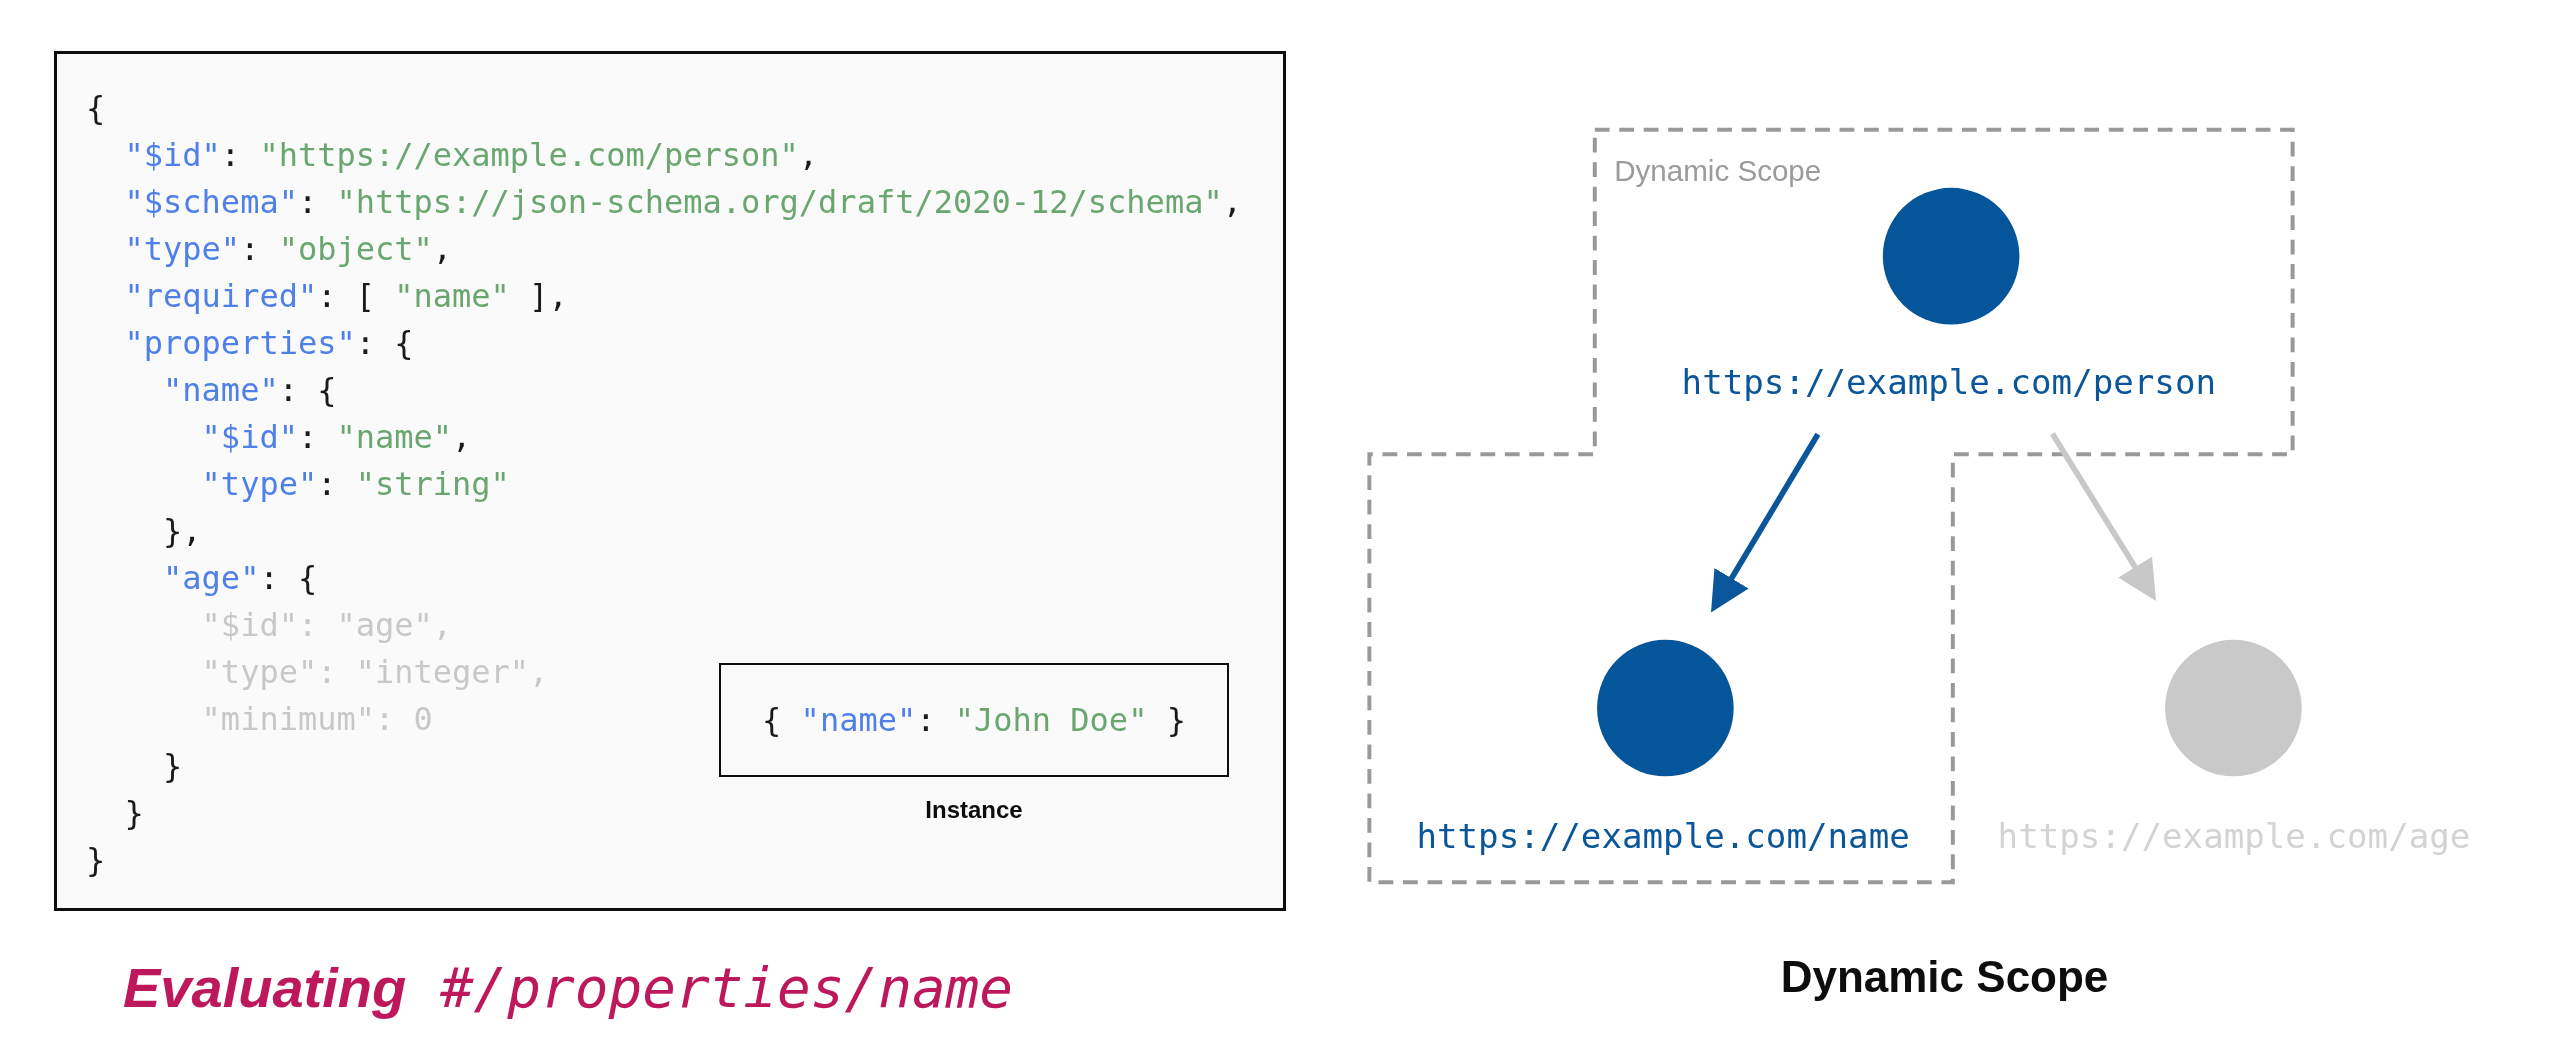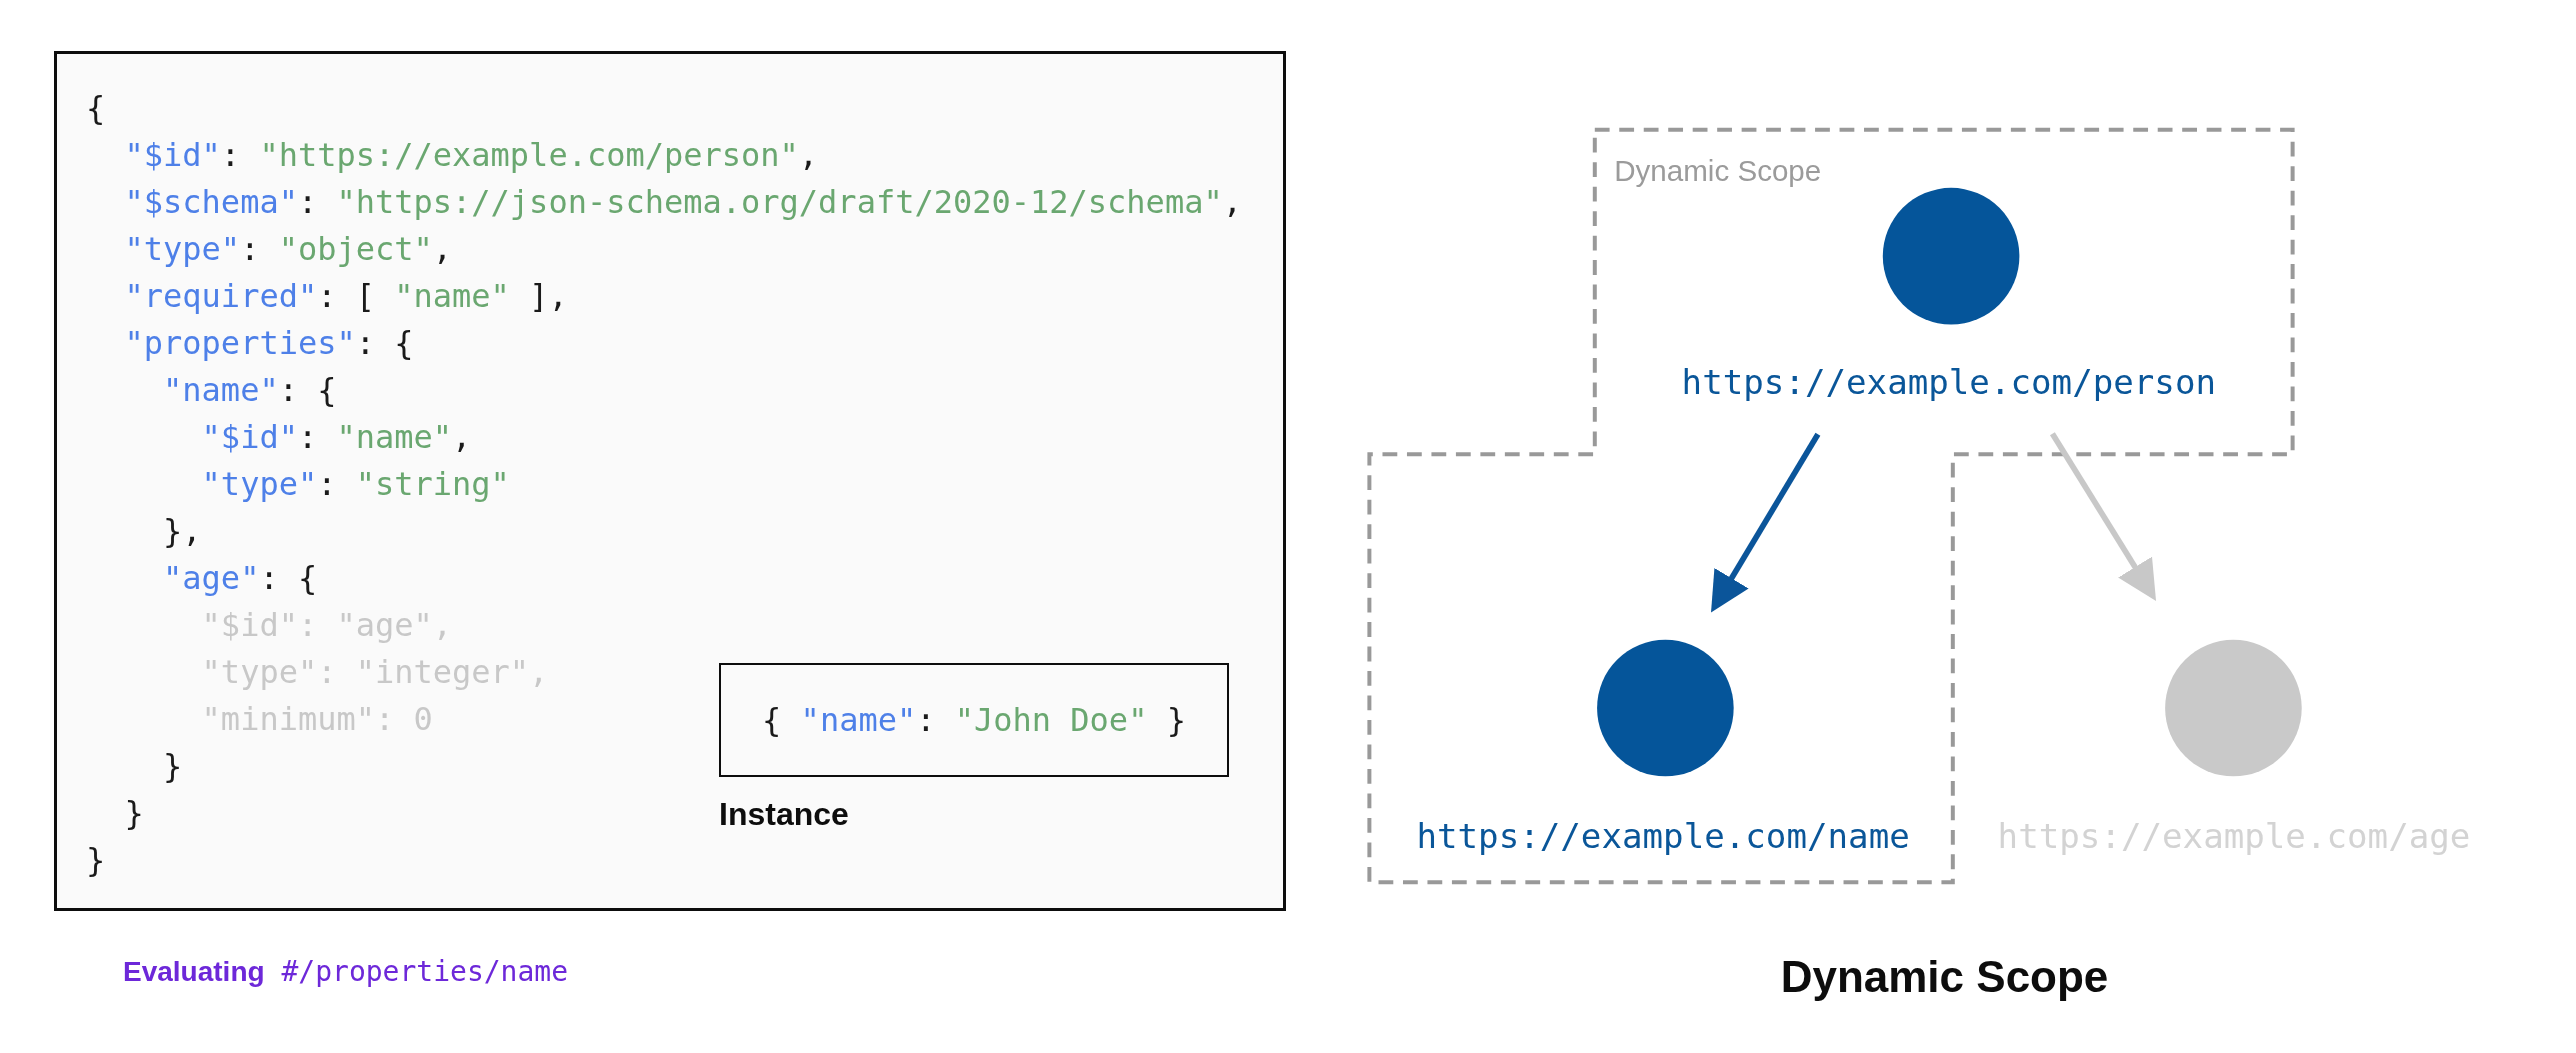--- a/index.html
+++ b/index.html
@@ -13,25 +13,25 @@
               font-family:"DejaVu Sans Mono",monospace;font-size:32px;line-height:47px;}
   .tok-plain{color:#1a1a1a;}
   .tok-key{color:#4e80e8;}
   .tok-str{color:#6aa770;}
   .tok-gray{color:#c8c8c8;}
 
   .instance-box{position:absolute;left:719px;top:663px;width:510px;height:114px;
                 border:2.8px solid #0d0d0d;box-sizing:border-box;background:#fafafa;
                 display:flex;align-items:center;justify-content:center;
                 font-family:"DejaVu Sans Mono",monospace;font-size:32px;white-space:pre;}
-  .instance-label{position:absolute;left:719px;top:796px;width:510px;
-                  font-weight:bold;font-size:32px;color:#0d0d0d;}
+  .instance-label{position:absolute;left:719px;top:796px;width:510px;text-align:center;
+                  font-weight:bold;font-size:24px;color:#0d0d0d;}
 
   .left-caption{position:absolute;left:123px;top:955px;height:57px;
-                font-size:28px;color:#6d28d9;white-space:pre;}
+                font-size:56px;color:#be185d;white-space:pre;font-style:italic;}
   .left-caption .cap-bold{font-weight:bold;font-family:"Liberation Sans",sans-serif;}
   .left-caption .cap-mono{font-family:"DejaVu Sans Mono",monospace;font-weight:normal;}
 
   
   .diagram-svg{position:absolute;left:0;top:0;}
   .scope-label{font-family:"Liberation Sans",sans-serif;font-size:52px;fill:#9b9b9b;}
   .url-blue{font-family:"DejaVu Sans Mono",monospace;font-size:60px;fill:#0a5699;}
   .url-gray{font-family:"DejaVu Sans Mono",monospace;font-size:60px;fill:#d3d3d3;}
   .right-caption{position:absolute;left:1654px;top:952px;width:581px;text-align:center;
                  font-weight:bold;font-size:44px;color:#0d0d0d;}

